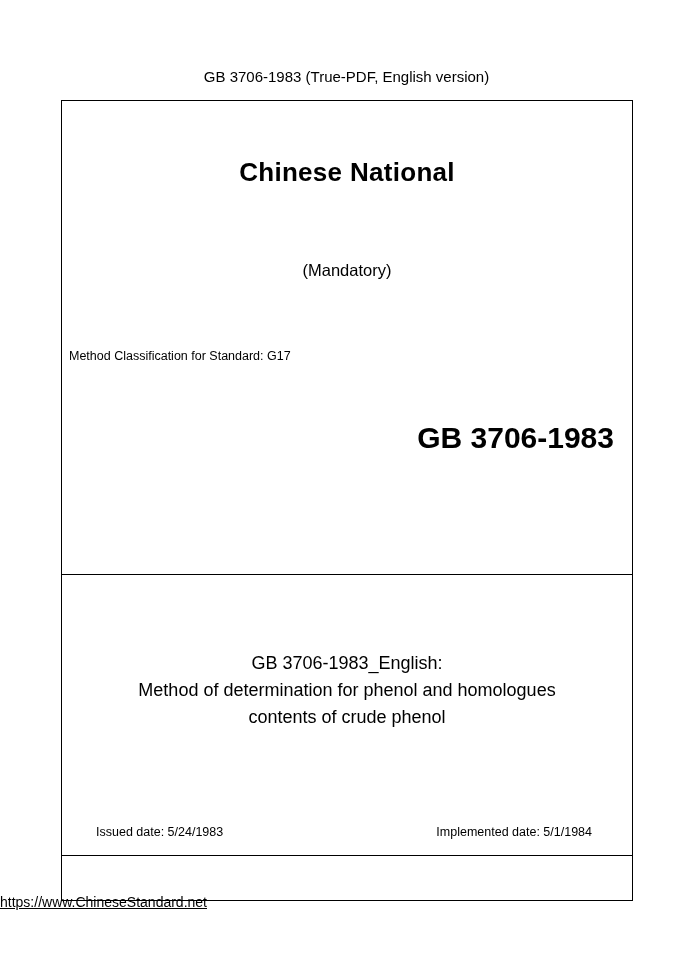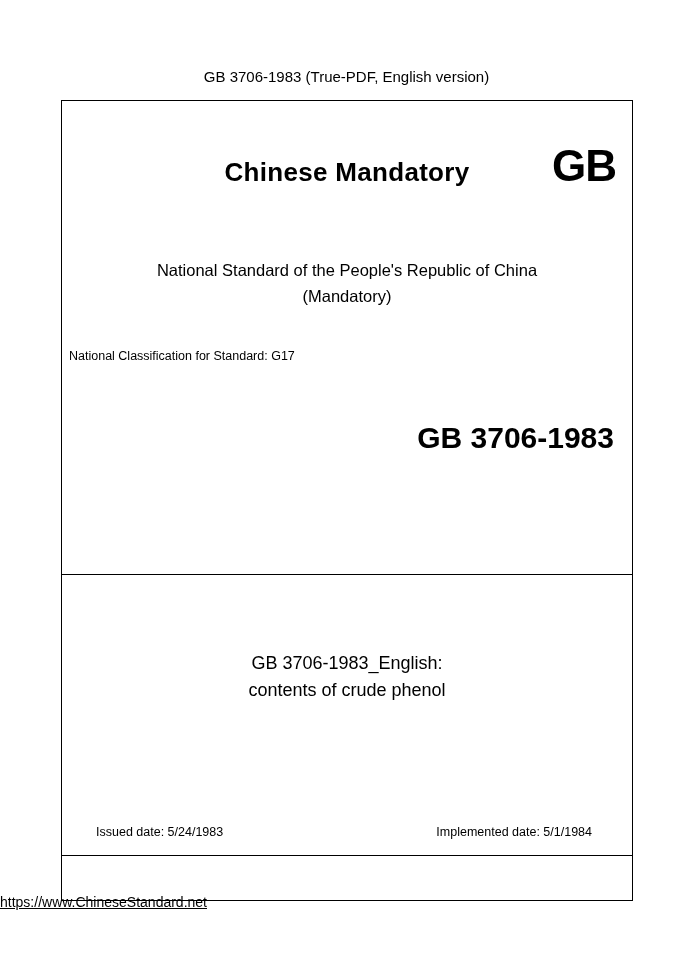--- a/index.html
+++ b/index.html
@@ -135,33 +135,32 @@
 </head>
 <body>
 
 <div class="page">
 
   <div class="header-line">GB 3706-1983 (True-PDF, English version)</div>
 
   <div class="doc-box">
 
     <div class="upper-section">
-      <div class="title-main">Chinese Mandatory</div>
-      <div class="gb-logo">GB</div>
+      <div class="title-main">Chinese National</div>
       <div class="subtitle">
-        <div>National Standard of the People's Republic of China</div>
         <div>(Mandatory)</div>
       </div>
-      <div class="classification">National Classification for Standard: G17</div>
+      <div class="classification">Method Classification for Standard: G17</div>
       <div class="std-number">GB 3706-1983</div>
     </div>
 
     <div class="lower-section">
       <div class="english-title">
         <div>GB 3706-1983_English:</div>
+        <div>Method of determination for phenol and homologues</div>
         <div>contents of crude phenol</div>
       </div>
       <div class="dates">
         <span class="issued">Issued date: 5/24/1983</span>
         <span class="implemented">Implemented date: 5/1/1984</span>
       </div>
     </div>
 
     <div class="footer-bar"></div>
 

